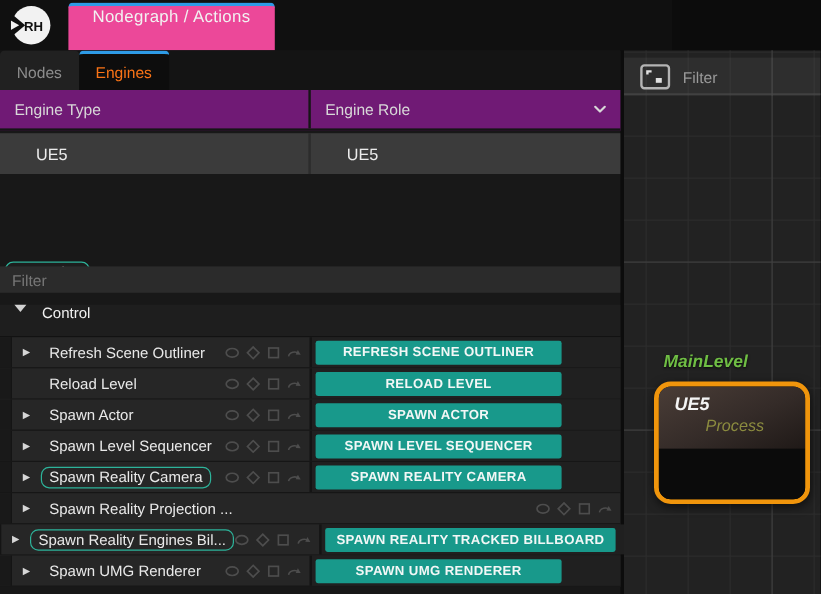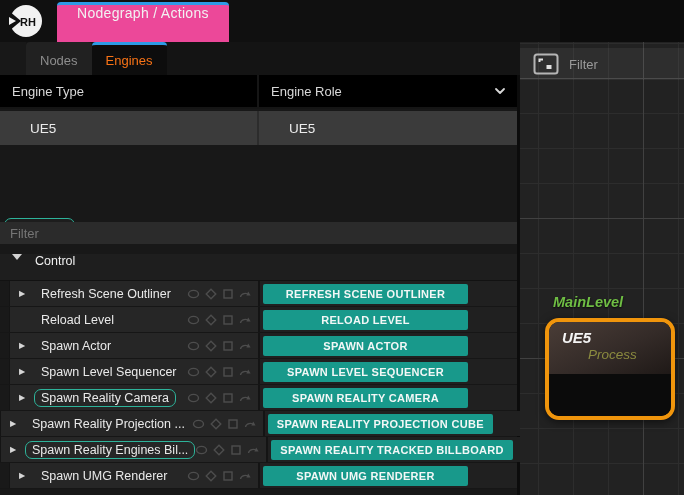--- a/index.html
+++ b/index.html
@@ -12,27 +12,27 @@
 
   
   .topbar{position:absolute;left:0;top:0;width:560px;height:42px;background:#101010;}
   .logo{position:absolute;left:9px;top:4px;width:34px;height:34px;}
   .main-tab{position:absolute;left:57px;top:2px;width:172px;height:40px;background:#ec4899;
     border-top:3px solid var(--blue);border-radius:4px 4px 0 0;display:flex;align-items:flex-start;
     padding-left:20px;font-size:14px;letter-spacing:.3px;color:#f2f2f2;}
 
   
   .left-panel{position:absolute;left:0;top:42px;width:517px;height:453px;background:#181818;}
-  .tabs-row{position:absolute;left:0;top:0;width:517px;height:33px;background:#141414;display:flex;margin-left:26px;}
+  .tabs-row{position:absolute;left:0;top:0;width:517px;height:33px;background:#141414;display:flex;}
   .tab{height:33px;display:flex;align-items:center;justify-content:center;font-size:13px;
     padding:0 14px;border-radius:4px 4px 0 0;cursor:pointer;}
   .tab.inactive{background:#212121;color:#8d8d8d;border-top:3px solid transparent;}
   .tab.active{background:#0d0d0d;color:#f97316;border-top:3px solid var(--blue);}
 
-  .table-header{position:absolute;left:0;top:33px;width:517px;height:34px;background:#000000;
+  .table-header{position:absolute;left:0;top:33px;width:517px;height:34px;background:#701a75;
     display:flex;border-bottom:2px solid #151515;}
   .th{display:flex;align-items:center;font-size:13px;color:#d8d8d8;padding-left:12px;}
   .th.type{width:259px;border-right:2px solid #161616;}
   .th.role{flex:1;position:relative;}
   .chevron{position:absolute;right:10px;top:9px;width:14px;height:14px;}
   .table-row{position:absolute;left:0;top:69px;width:517px;height:34px;background:#3b3b3b;display:flex;}
   .td{display:flex;align-items:center;font-size:13.5px;color:#ececec;padding-left:30px;}
   .td.type{width:259px;border-right:2px solid #2c2c2c;}
   .td.role{flex:1;}
 
@@ -274,23 +274,20 @@
               <rect x="2.6" y="2.6" width="6.8" height="6.8" transform="rotate(45 6 6)" fill="none" stroke="#4d4d4d" stroke-width="1.4"></rect>
             </svg>
       <svg width="12" height="12" viewBox="0 0 12 12">
               <rect x="2" y="2" width="8" height="8" fill="none" stroke="#4d4d4d" stroke-width="1.4"></rect>
             </svg>
       <svg width="13" height="12" viewBox="0 0 13 12">
               <path d="M1.5 9 C2 5.5, 7.5 4.2, 9.8 6.8" fill="none" stroke="#4d4d4d" stroke-width="1.3"></path>
               <polygon points="9.2,3.6 11.6,7.6 7.4,7.4" fill="#4d4d4d"></polygon>
             </svg>
     </span>
-    <div class="btn-cell">
-      <button class="action-btn">SPAWN REALITY PROJECTION CUBE</button>
-    </div>
   </div>
 
   <div class="prop-row">
     <div class="row-gutter"></div>
     <span class="expander">▶</span>
     <span class="row-label outlined">Spawn Reality Engines Bil...</span>
     <span class="row-icons">
       <svg width="13" height="12" viewBox="0 0 13 12">
               <ellipse cx="6.5" cy="6" rx="5" ry="3.6" fill="none" stroke="#4d4d4d" stroke-width="1.4"></ellipse>
             </svg>

